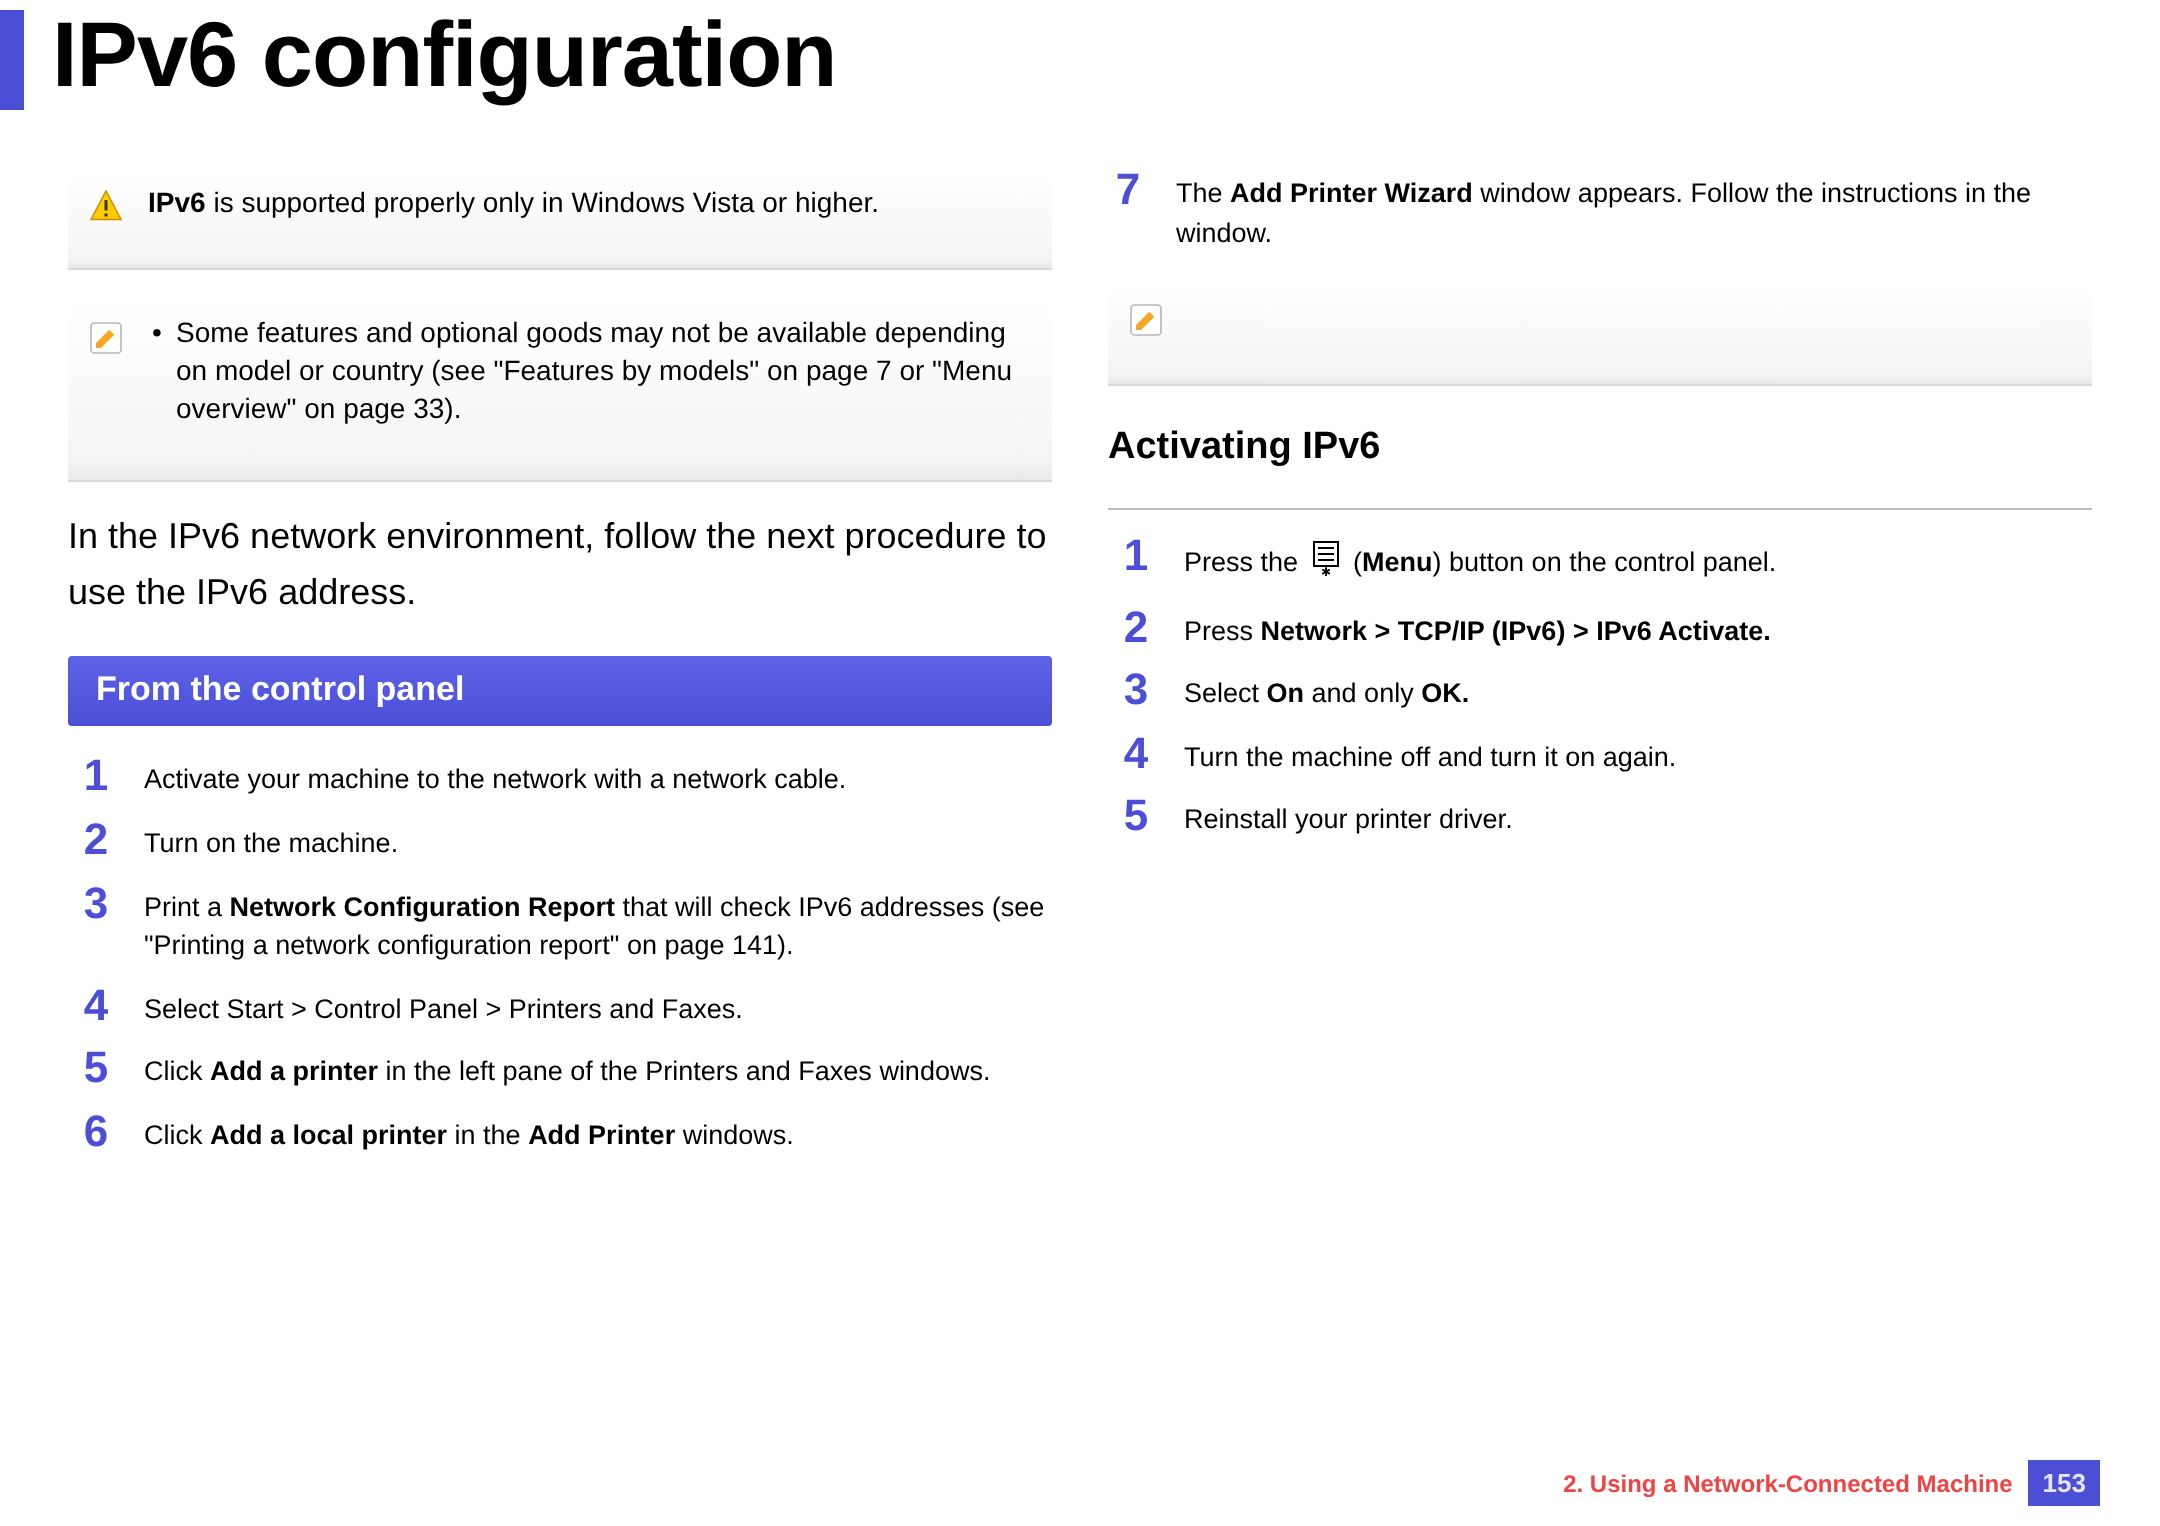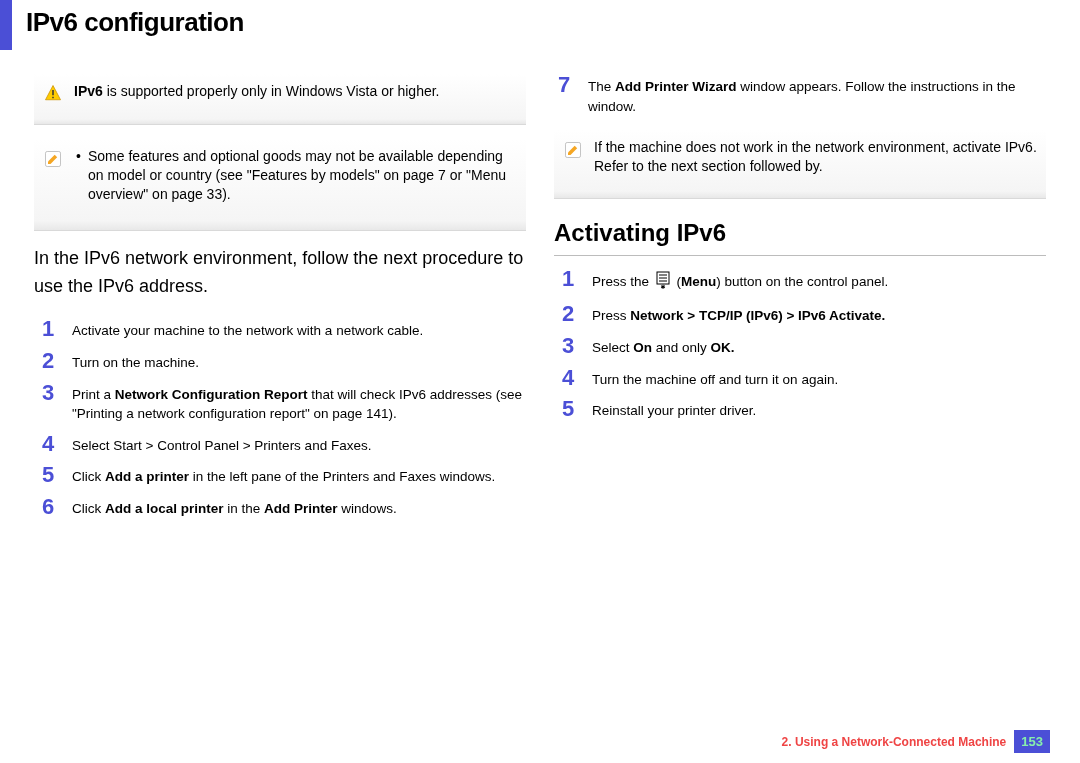--- a/index.html
+++ b/index.html
@@ -15,21 +15,21 @@
   .header-bar {
     display: flex;
     align-items: center;
   }
   .blue-tab {
     width: 12px;
     height: 50px;
     background: #4b4fd6;
   }
   .page-title {
-    font-size: 26px;
+    font-size: 46px;
     font-weight: 700;
     padding-left: 14px;
     padding-bottom: 6px;
     letter-spacing: -0.5px;
   }
   .columns {
     display: flex;
     gap: 28px;
     padding: 24px 34px 0 34px;
   }
@@ -66,24 +66,24 @@
   .section-banner {
     background: linear-gradient(#5e62e8, #4b4fd6);
     color: #fff;
     font-weight: 700;
     font-size: 17px;
     padding: 7px 14px 8px 14px;
     border-radius: 2px;
     margin-bottom: 14px;
   }
   .sub-heading {
-    font-size: 24px;
+    font-size: 19px;
     font-weight: 700;
     border-bottom: 1px solid #bcbcbc;
-    padding-bottom: 8px;
+    padding-bottom: 19px;
     margin: 20px 0 12px 0;
   }
   .steps { padding-left: 4px; }
   .step {
     display: flex;
     gap: 14px;
     margin-bottom: 9px;
     font-size: 13.5px;
     line-height: 1.45;
   }
@@ -111,21 +111,21 @@
     align-items: center;
     gap: 8px;
     font-size: 12px;
   }
   .footer .chap {
     color: #ef4444;
     font-weight: 700;
   }
   .footer .pagenum {
     background: #4b4fd6;
-    color: #86efac;
+    color: #e5e5e5;
     font-weight: 700;
     padding: 4px 7px;
     font-size: 13px;
   }
   .warn-svg { width:18px; height:18px; }
   .note-svg { width:20px; height:20px; }
 </style>
 </head>
 <body>
 
@@ -160,20 +160,21 @@
       </div>
       <div class="callout-body">
         <ul>
           <li>Some features and optional goods may not be available depending on model or country (see "Features by models" on page 7 or "Menu overview" on page 33).</li>
         </ul>
       </div>
     </div>
 
     <p class="intro-text">In the IPv6 network environment, follow the next procedure to use the IPv6 address.</p>
 
+    <div class="section-banner">From the control panel</div>
 
     <div class="steps">
       <div class="step">
         <div class="num">1</div>
         <div class="txt">Activate your machine to the network with a network cable.</div>
       </div>
       <div class="step">
         <div class="num">2</div>
         <div class="txt">Turn on the machine.</div>
       </div>
@@ -203,21 +204,20 @@
       <div class="txt"><span>The </span><span class="bold" style="font-weight:700">Add Printer Wizard</span><span> window appears. Follow the instructions in the window.</span></div>
     </div>
 
     <div class="callout">
       <div class="icon-slot">
         <svg class="note-svg" viewBox="0 0 24 24">
             <rect x="3" y="3" width="18" height="18" rx="2" fill="#fff" stroke="#b8b8b8"></rect>
             <path d="M6 15 L14 7 L17 10 L9 18 L6 18 Z" fill="#f5a623"></path>
           </svg>
       </div>
-      <div class="callout-body">If the machine does not work in the network environment, activate IPv6. Refer to the next section followed by.</div>
     </div>
 
     <h2 class="sub-heading">Activating IPv6</h2>
 
     <div class="steps">
       <div class="step">
         <div class="num">1</div>
         <div class="txt">
           <span>Press the </span>
           <span class="menu-icon">

